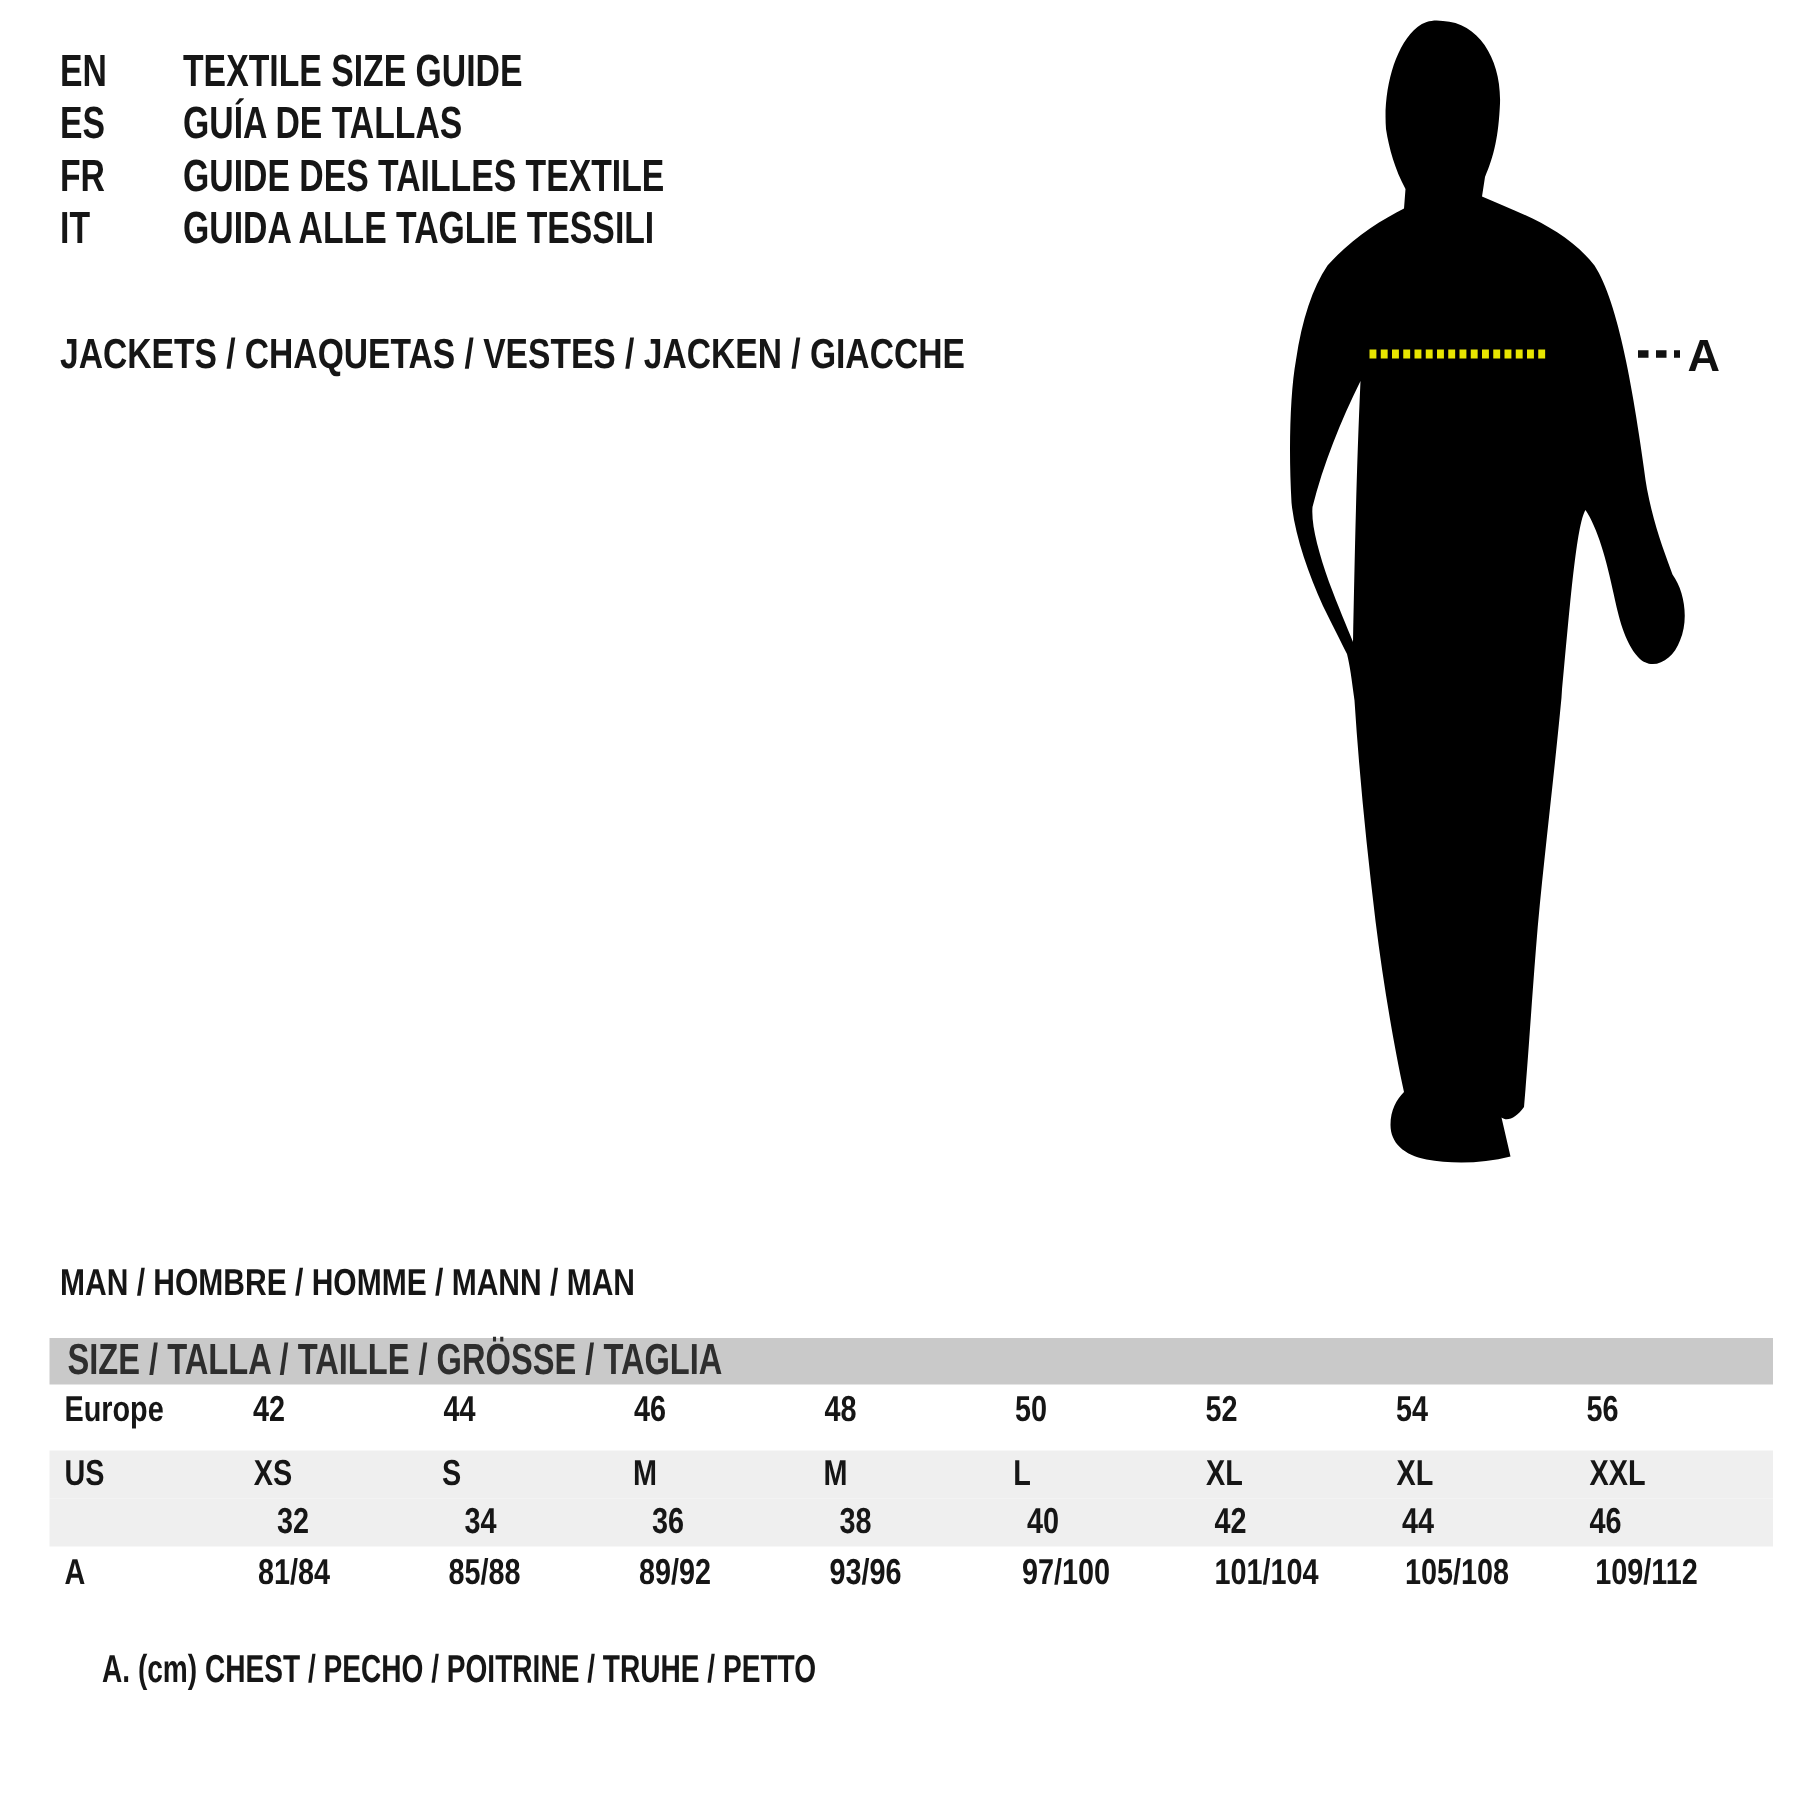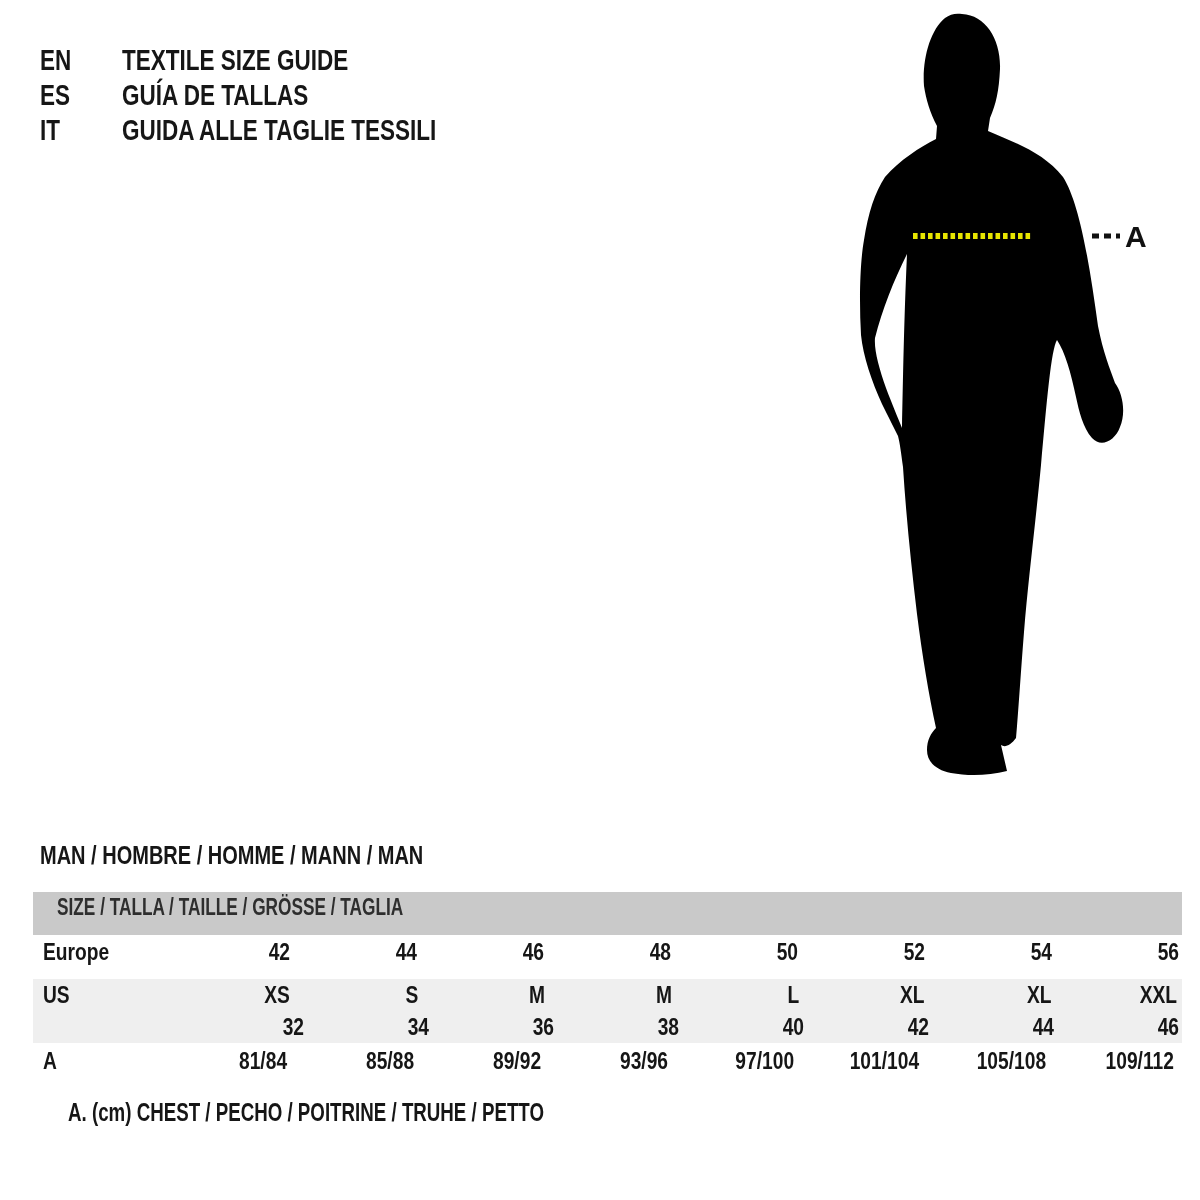--- a/index.html
+++ b/index.html
@@ -8,65 +8,69 @@
     font-family:"Liberation Sans", sans-serif;color:#161616;
     -webkit-font-smoothing:antialiased;
   }
   .cx72,.cx75,.cx80{display:inline-block;white-space:nowrap;}
   .cx72{transform:scaleX(0.72);transform-origin:0 50%;}
   .cx75{transform:scaleX(0.75);transform-origin:0 50%;}
   .cx80{transform:scaleX(0.80);transform-origin:0 50%;}
   .cxc{display:inline-block;white-space:nowrap;transform:scaleX(0.80);transform-origin:50% 50%;}
 
   
-  .lang-list{position:absolute;left:40px;top:30px;font-size:30px;font-weight:700;line-height:35px;margin-top:12px;}
+  .lang-list{position:absolute;left:40px;top:30px;font-size:30px;font-weight:700;line-height:35px;}
   .lang-row .code{display:inline-block;width:82px;}
 
   
   .products{position:absolute;left:40px;top:219px;font-size:28px;font-weight:700;line-height:33px;}
 
   
   .figure{position:absolute;left:830px;top:0;width:330px;height:780px;}
 
   
   .man-heading{position:absolute;left:40px;top:841px;font-size:25px;font-weight:700;}
 
   
   .size-table{position:absolute;left:33px;top:892px;width:1149px;}
-  .thead{height:43px;line-height:31px;background:var(--header-bg,#c9c9c9);
-         font-size:23px;font-weight:700;color:#2e2e2e;padding-left:24px;box-sizing:border-box;}
+  .thead{height:31px;line-height:31px;background:var(--header-bg,#c9c9c9);
+         font-size:29px;font-weight:700;color:#2e2e2e;padding-left:12px;box-sizing:border-box;}
   .trow{display:grid;grid-template-columns:133px repeat(8,1fr);font-weight:700;font-size:24px;}
   .trow.r1{height:44px;line-height:34px;}
   .trow.r2{height:32px;line-height:32px;background:var(--stripe-bg,#efefef);}
   .trow.r3{height:32px;line-height:32px;background:var(--stripe-bg,#efefef);padding-left:16px;}
   .trow.r4{height:35px;line-height:35px;}
-  .trow .cell{text-align:right;overflow:visible;}
+  .trow .cell{text-align:left;overflow:visible;}
   .trow .lbl{text-align:left;padding-left:10px;}
 
   
   .footnote{position:absolute;left:32px;top:1097px;font-size:26px;font-weight:700;margin-left:36px;}
 </style>
 </head>
 <body>
 
 <div>
 
   <div class="lang-list">
     <div class="lang-row">
       <span class="code cx75">EN</span><span class="cx75">TEXTILE SIZE GUIDE</span>
     </div>
     <div class="lang-row">
       <span class="code cx75">ES</span><span class="cx75">GUÍA DE TALLAS</span>
     </div>
     <div class="lang-row">
+      <span class="code cx75">FR</span><span class="cx75">GUIDE DES TAILLES TEXTILE</span>
+    </div>
+    <div class="lang-row">
       <span class="code cx75">IT</span><span class="cx75">GUIDA ALLE TAGLIE TESSILI</span>
     </div>
   </div>
 
   <div class="products">
+    <div><span class="cx80">JACKETS / CHAQUETAS / VESTES / JACKEN / GIACCHE</span></div>
   </div>
 
   <svg class="figure" viewBox="0 0 330 780" aria-hidden="true">
     <path fill="#000000" fill-rule="evenodd" d="
       M 132,14
       C 156,15 171,40 170,69
       C 169,91 166,104 160,118
       L 158,131
       C 186,143 214,153 233,177
       C 249,202 259,260 268,326

